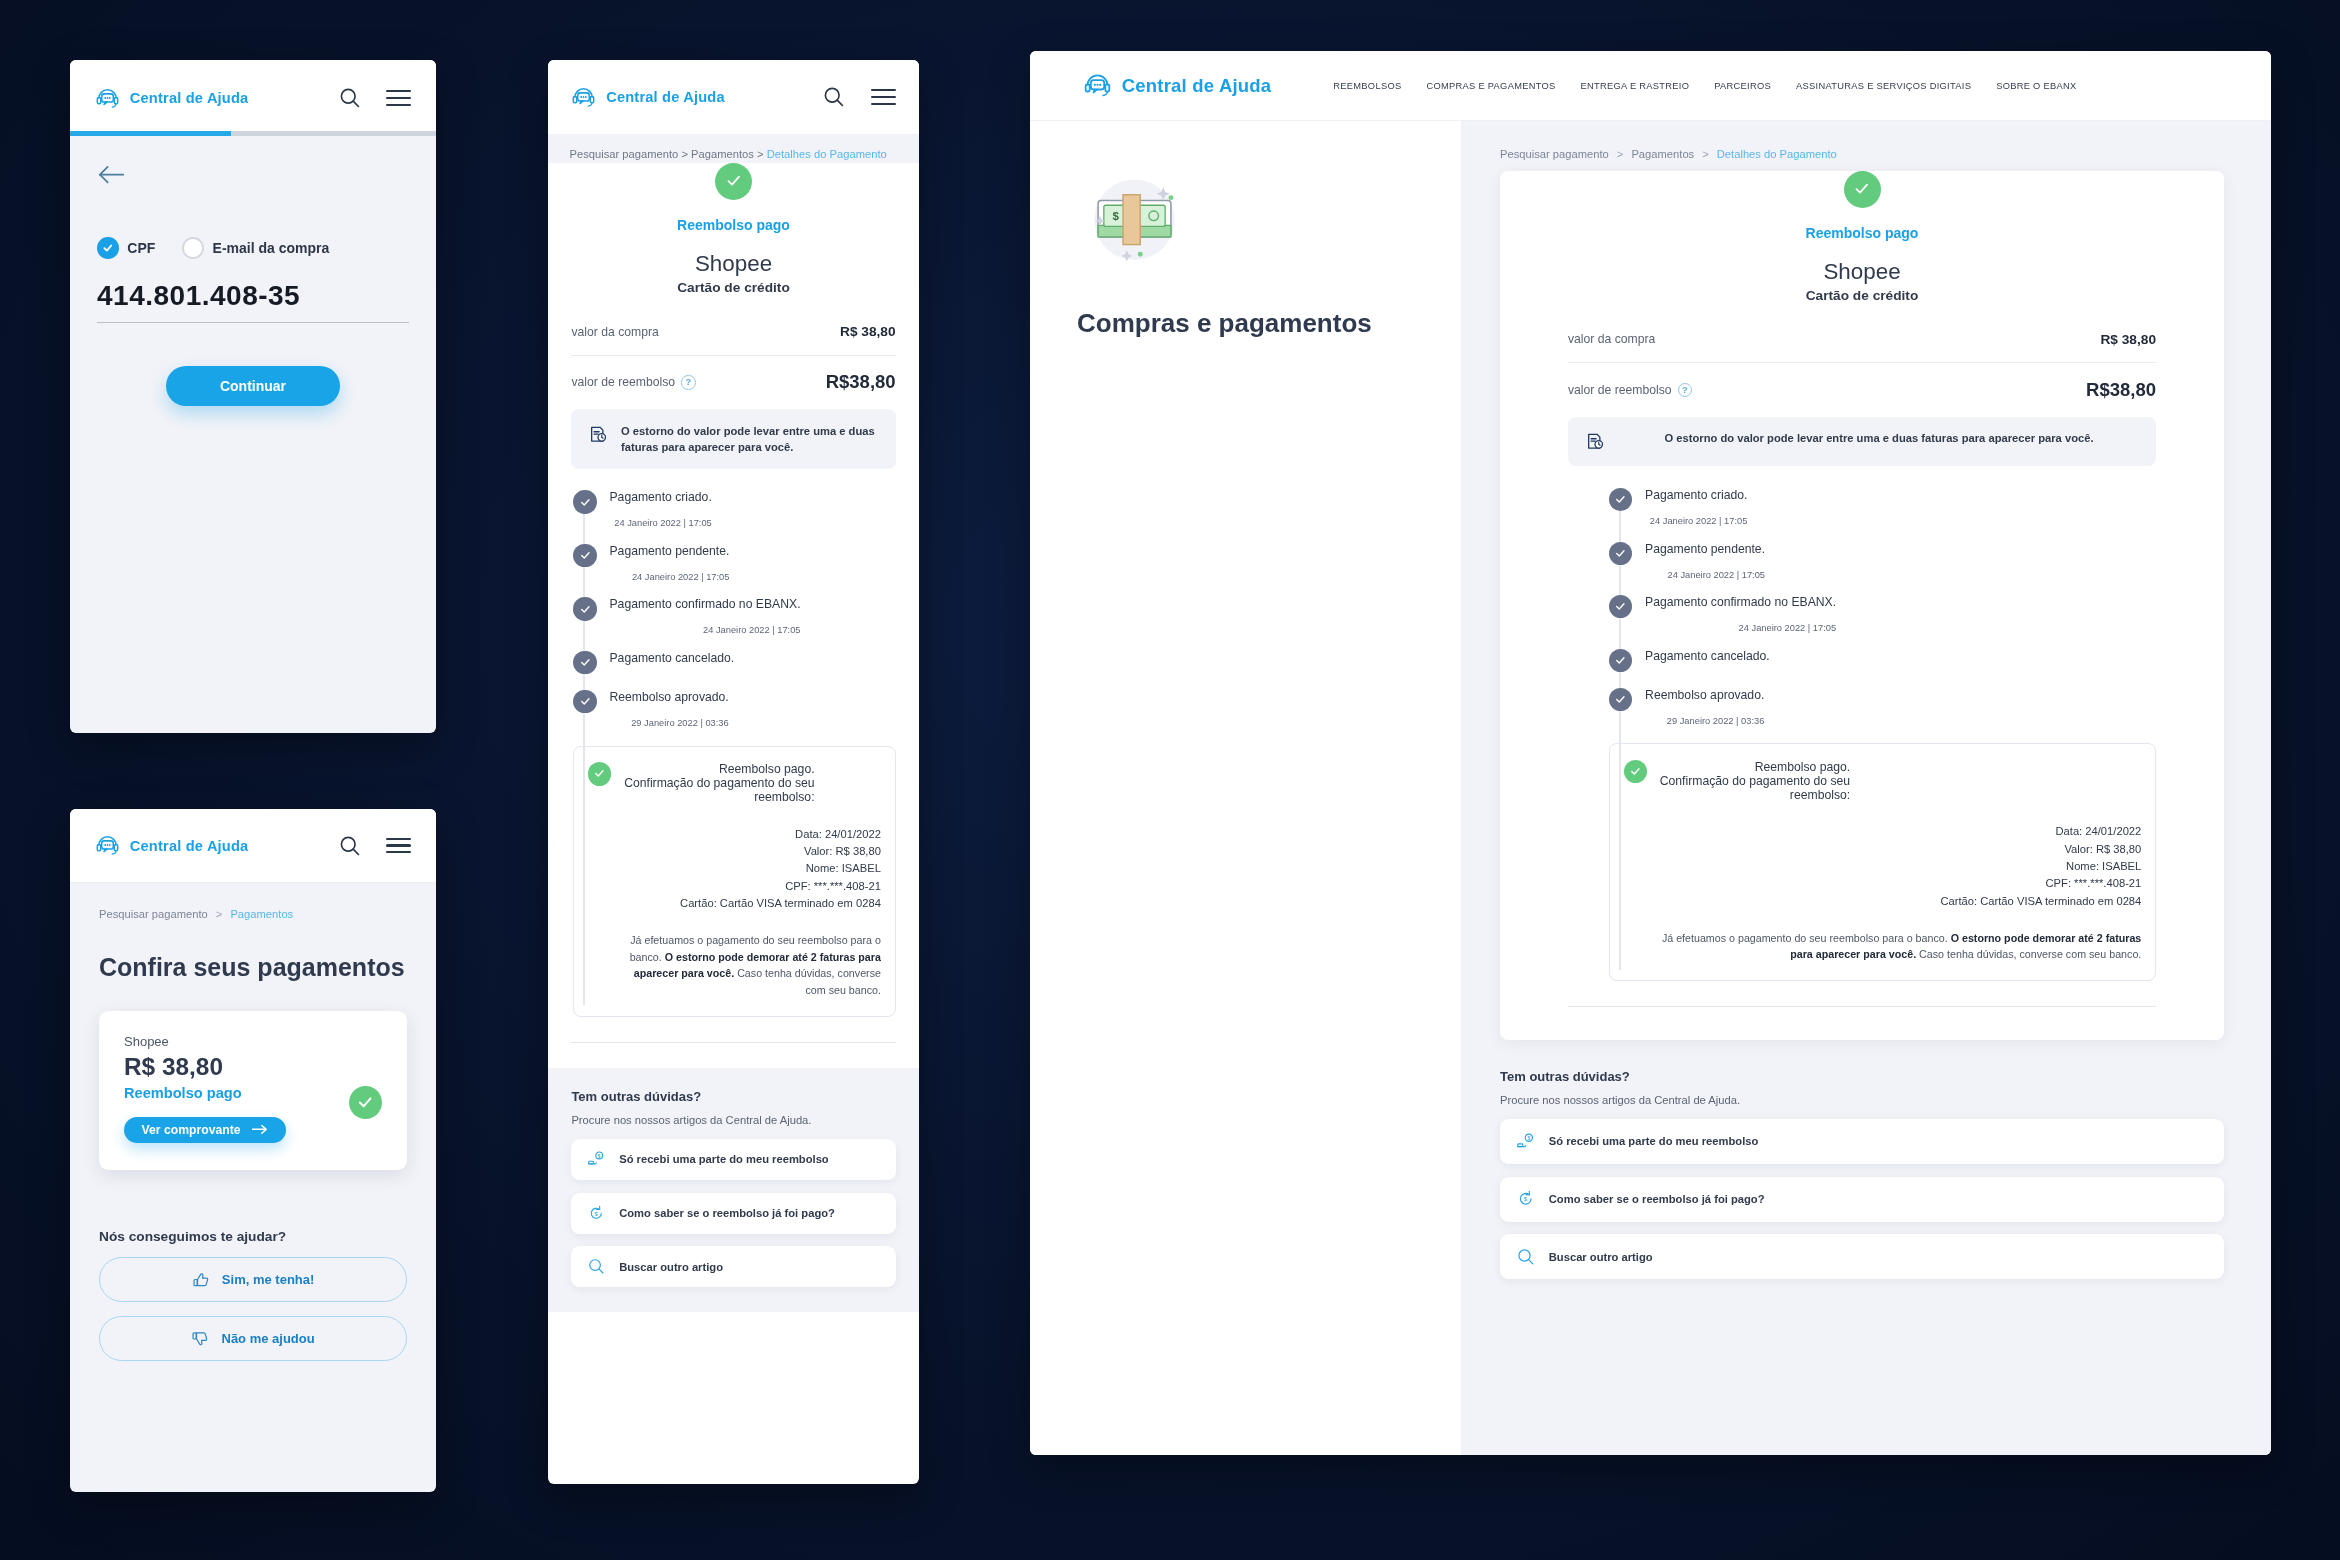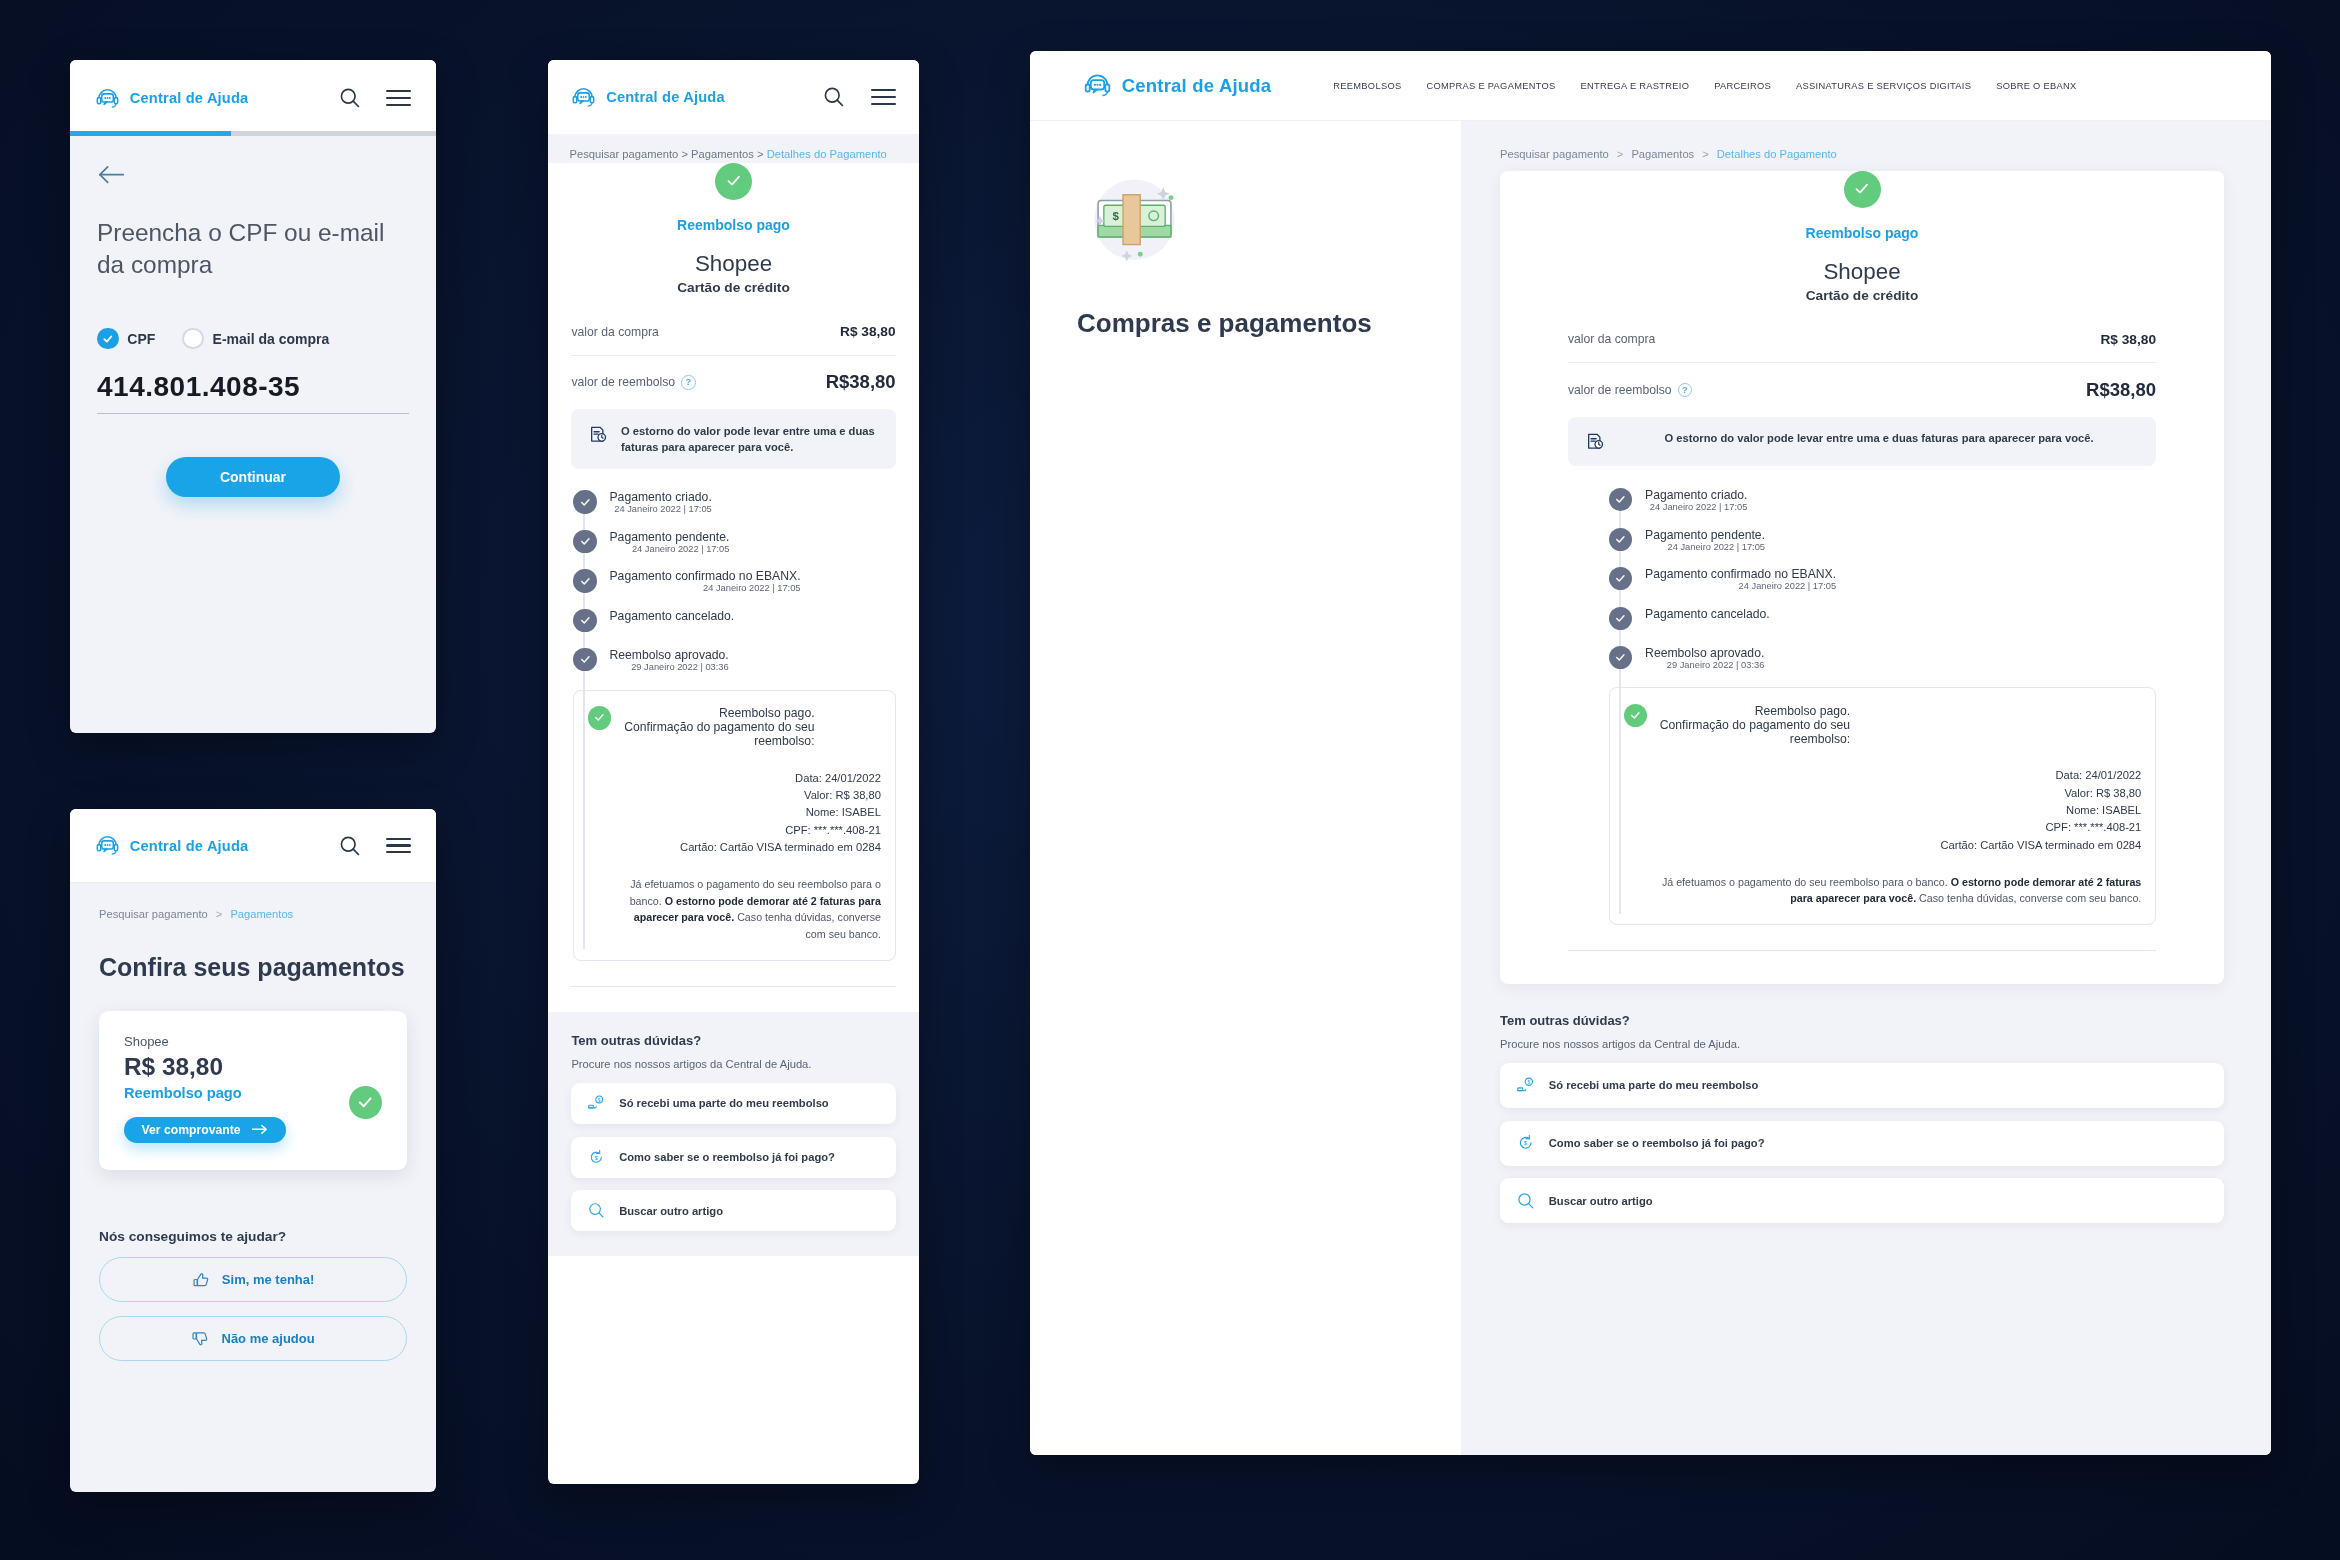--- a/index.html
+++ b/index.html
@@ -97,21 +97,21 @@
   .notice { background:#f2f3f8; border-radius: 7.8px; padding: 13.7px 15.6px; display:flex; gap:11.7px; align-items:flex-start; }
   .notice p { font-size: 11.2px; font-weight: bold; color:#303a4b; line-height: 1.45; }
 
   .timeline { margin-top: 21.5px; position: relative; padding-left: 2px; text-align: right; }
   .tl-line { position:absolute; left: 11.7px; top: 11.7px; bottom: 11.7px; width: 2px; background:#e3e6ee; }
   .tl-item { display:flex; gap: 12.7px; position: relative; padding-bottom: 15.6px; }
   .tl-dot { width: 23.4px; height: 23.4px; border-radius:50%; background:#667189; flex: 0 0 23.4px;
             display:flex; align-items:center; justify-content:center; z-index:2; }
   .tl-dot.green { background:#62cb7e; }
   .tl-title { font-size: 12.2px; color:#303a4b; }
-  .tl-date { font-size: 9.3px; color:#5d6578; margin-top: 0; }
+  .tl-date { font-size: 9.3px; color:#5d6578; margin-top: 14px; }
 
   .tl-panel { border: 1px solid #e3e6ee; border-radius: 7.8px; padding: 15.6px 13.7px 17.6px 13.7px; margin-top: 2px; }
   .tl-panel .tl-item { padding-bottom: 0; }
   .receipt-lines { font-size: 11.2px; color:#303a4b; line-height: 1.55; margin-top: 21.5px; }
   .receipt-note { font-size: 10.7px; color:#4f5868; line-height: 1.55; margin-top: 19.5px; }
   .receipt-note b { color:#222b3a; }
 
   .sep-line { border-top: 1px solid #e3e6ee; margin: 25px 0 0 0; }
   .faq-wrap { background:#f2f3f8; padding: 21.5px 23.4px 25px 23.4px; }
   .faq-h { font-size: 13px; font-weight:bold; color:#2f3a4e; }
@@ -172,21 +172,20 @@
       <div class="progress-fill" style="width: 44%;"></div>
     </div>
   </div>
   <div class="body">
     <span class="back-arrow">
       <svg width="33" height="23.4" viewBox="0 0 34 24">
           <line x1="3" y1="12" x2="27" y2="12" stroke="#4a7f9e" stroke-width="1.8" stroke-linecap="round"></line>
           <polyline points="11,4 3,12 11,20" fill="none" stroke="#4a7f9e" stroke-width="1.8" stroke-linecap="round" stroke-linejoin="round"></polyline>
         </svg>
     </span>
-    <div class="form-title">Preencha o CPF ou e-mail da compra</div>
     <div class="radio-row">
       <label class="radio-opt">
         <span class="radio-dot on">
           <svg width="11.7" height="11.7" viewBox="0 0 12 12">
               <polyline points="2.5,6.4 5,8.8 9.5,3.6" fill="none" stroke="#fff" stroke-width="1.9" stroke-linecap="round" stroke-linejoin="round"></polyline>
             </svg>
         </span>
         <span class="radio-label">CPF</span>
       </label>
       <label class="radio-opt">

